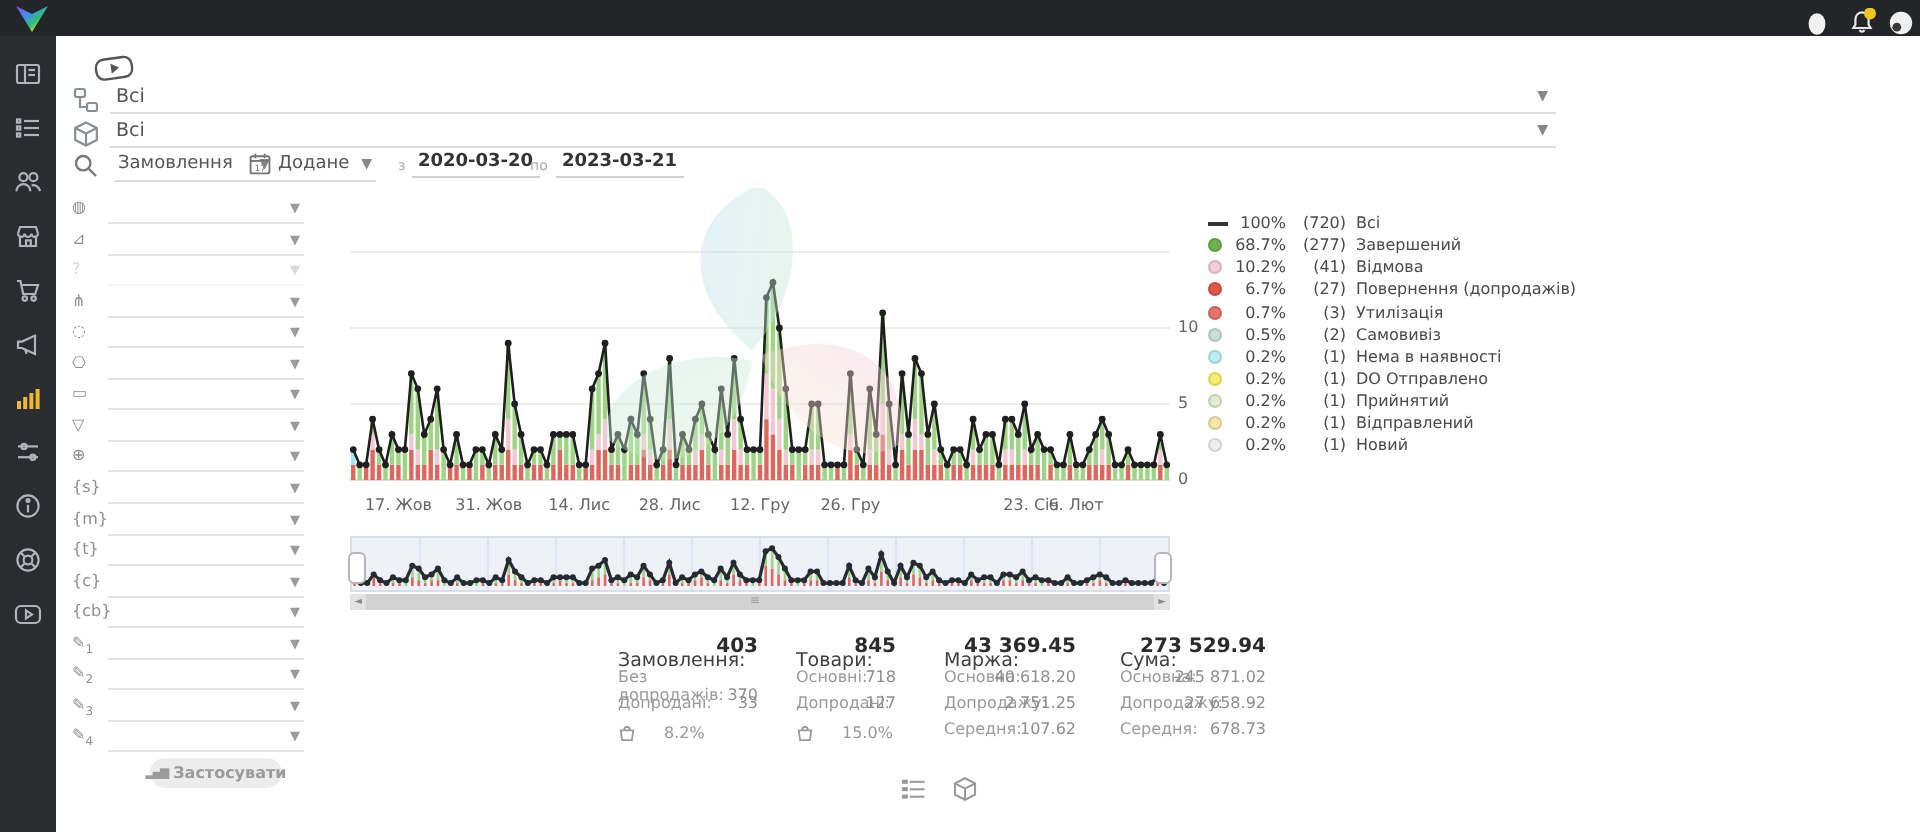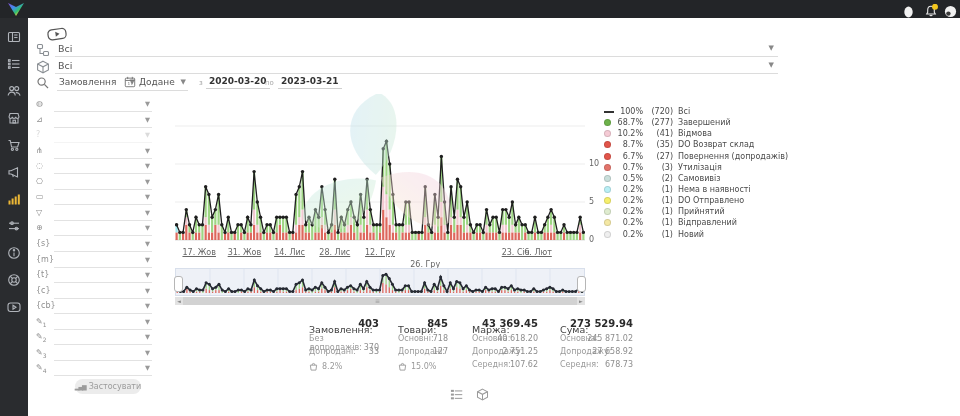--- a/index.html
+++ b/index.html
@@ -29,21 +29,21 @@
   .frow .ln{position:absolute;left:18px;right:0;bottom:1px;border-bottom:1px solid #e2e2e2;}
   .frow .arr{position:absolute;right:2px;top:2px;font-size:6.5px;color:#9a9a9a;}
   .frow.dis{opacity:.35;}
   .apply{position:absolute;left:39px;width:66px;height:15px;border-radius:8px;background:#ececec;
          border:none;color:#9b9b9b;font-size:8px;font-family:"DejaVu Sans",sans-serif;cursor:pointer;
          display:flex;align-items:center;justify-content:center;gap:3px;padding:0;}
   .apply .bars{font-size:6px;color:#9b9b9b;letter-spacing:-1px;}
   
   .chart-wrap{position:absolute;left:175px;top:100px;width:410px;height:143px;}
   .wm{position:absolute;left:115px;top:-6px;opacity:.4;pointer-events:none;}
-  .xlab{position:absolute;top:248px;width:44px;text-align:center;font-size:8px;color:#666;text-decoration:underline;}
+  .xlab{position:absolute;top:248px;width:44px;text-align:center;font-size:8px;color:#666;}
   .ylab{position:absolute;left:589px;width:16px;font-size:8px;color:#666;}
   
   .legend{position:absolute;left:604px;top:106px;width:172px;}
   .lrow{display:flex;align-items:center;height:11.15px;font-size:8px;color:#4a4a4a;cursor:pointer;}
   .lrow .dot{width:7px;height:7px;border-radius:50%;border:1px solid rgba(0,0,0,.12);box-sizing:border-box;flex:0 0 7px;}
   .lrow .lin{width:10px;height:2px;background:#333;flex:0 0 10px;margin-right:-3px;}
   .lrow .pct{width:32px;text-align:right;flex:0 0 32px;}
   .lrow .cnt{width:30px;text-align:right;flex:0 0 30px;}
   .lrow .lbl{margin-left:5px;white-space:nowrap;}
   
@@ -53,21 +53,21 @@
   .sbar .thumb{position:absolute;left:8px;right:8px;top:0;height:8px;background:#d2d2d2;cursor:grab;}
   .sbar .ar{position:absolute;top:0;width:8px;height:8px;font-size:5px;color:#8a8a8a;text-align:center;line-height:8px;cursor:pointer;}
   .sbar .grip{position:absolute;left:50%;top:0;margin-left:-5px;font-size:6px;color:#9a9a9a;line-height:8px;cursor:grab;}
   
   .scol{position:absolute;top:318px;}
   .scol .trow{position:relative;height:16px;}
   .scol .tl{font-size:9.5px;color:#3f3f3f;}
   .scol .tv{position:absolute;right:0;font-size:10px;font-weight:700;color:#2b2b2b;}
   .scol .r{position:relative;height:13px;font-size:8px;color:#9a9a9a;}
   .scol .rv{position:absolute;right:0;color:#8e8e8e;}
-  .badge{display:flex;align-items:center;gap:4px;font-size:8px;color:#9a9a9a;height:13px;}
+  .badge{display:flex;align-items:center;gap:14px;font-size:8px;color:#9a9a9a;height:13px;}
   .fic{display:inline-block;vertical-align:middle;}
 </style>
 </head>
 <body>
 
 <div class="stage">
 
   <div class="topbar">
     <svg class="abs" style="left:7px;top:1px;" width="18" height="16" viewBox="0 0 18 16">
       <defs>
@@ -225,21 +225,21 @@
       <span style="position:absolute;left:17px;top:2px;">Додане</span>
       <span class="arr">▼</span>
     </span>
     <span class="dlbl" style="left:163px;">з</span>
     <span class="dval" style="left:170px;">2020-03-20</span>
     <span class="dlbl" style="left:229px;">по</span>
     <span class="dval" style="left:242px;">2023-03-21</span>
   </div>
 
   <div class="fpanel" id="fpanel">
-    <button class="apply" style="top:281px;">
+    <button class="apply" style="top:281px;font-weight:bold;">
       <span class="bars">▂▄▆</span>
       <span>Застосувати</span>
     </button>
   <div class="frow" style="top: 0px;">
         <span class="g">◍</span>
         <span class="ln"></span>
         <span class="arr">▼</span>
       </div>
       <div class="frow" style="top: 15.55px;">
         <span class="g">⊿</span>
@@ -734,21 +734,21 @@
         <circle cx="405.15748031496065" cy="117.2" r="1.7" fill="#1f1f1f"></circle>
         <circle cx="408.38582677165357" cy="132.4" r="1.7" fill="#1f1f1f"></circle>
       </svg>
   </div>
   <div id="xlabels">
       <span class="xlab" style="left: 177.213px;">17. Жов</span>
       <span class="xlab" style="left: 222.409px;">31. Жов</span>
       <span class="xlab" style="left: 267.606px;">14. Лис</span>
       <span class="xlab" style="left: 312.803px;">28. Лис</span>
       <span class="xlab" style="left: 358px;">12. Гру</span>
-      <span class="xlab" style="left: 403.197px; margin-top: 12px;">26. Гру</span>
+      <span class="xlab" style="left: 403.197px;">26. Гру</span>
       <span class="xlab" style="left: 493.591px;">23. Січ</span>
       <span class="xlab" style="left: 516px;">6. Лют</span>
     </div>
   <div id="ylabels">
       <span class="ylab" style="top: 235px;">0</span>
       <span class="ylab" style="top: 197px;">5</span>
       <span class="ylab" style="top: 159px;">10</span>
     </div>
 
   <div class="legend" id="legend">
@@ -762,26 +762,20 @@
         <span class="dot" style="background: rgb(109, 178, 75);"></span>
         <span class="pct">68.7%</span>
         <span class="cnt">(277)</span>
         <span class="lbl">Завершений</span>
       </div>
       <div class="lrow">
         <span class="dot" style="background: rgb(245, 203, 213);"></span>
         <span class="pct">10.2%</span>
         <span class="cnt">(41)</span>
         <span class="lbl">Відмова</span>
-      </div>
-      <div class="lrow">
-        <span class="dot" style="background: rgb(226, 85, 74);"></span>
-        <span class="pct">8.7%</span>
-        <span class="cnt">(35)</span>
-        <span class="lbl">DO Возврат склад</span>
       </div>
       <div class="lrow">
         <span class="dot" style="background: rgb(226, 85, 74);"></span>
         <span class="pct">6.7%</span>
         <span class="cnt">(27)</span>
         <span class="lbl">Повернення (допродажів)</span>
       </div>
       <div class="lrow">
         <span class="dot" style="background: rgb(227, 116, 107);"></span>
         <span class="pct">0.7%</span>

